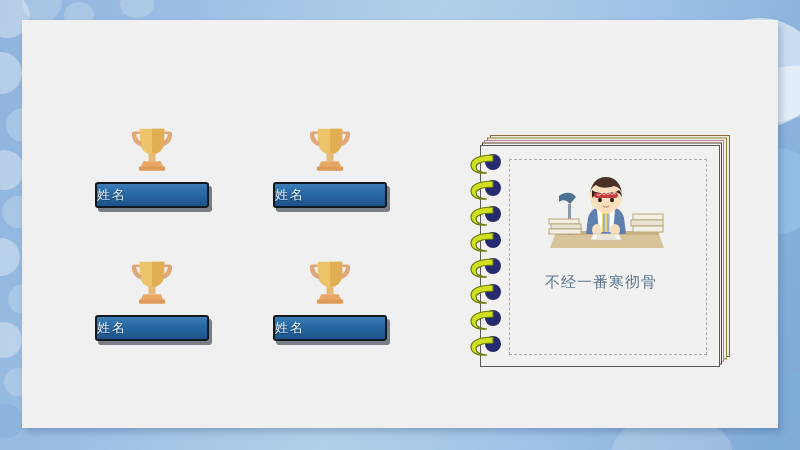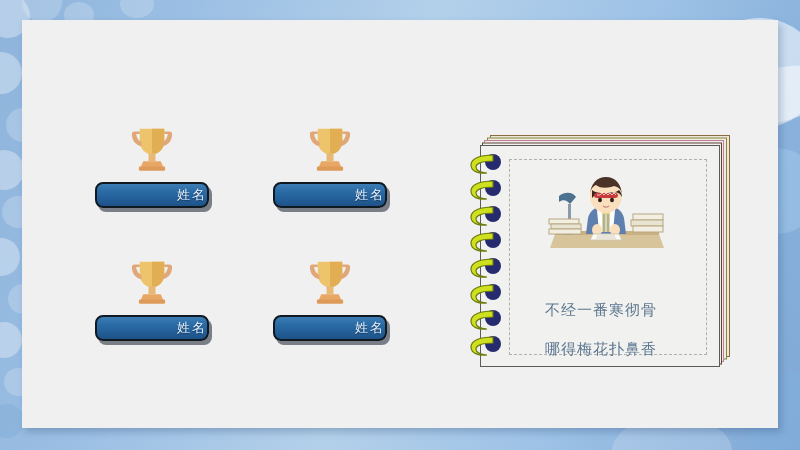--- a/index.html
+++ b/index.html
@@ -77,25 +77,25 @@
   .award.c1 { left: 178px; }
   .award.r0 { top: 0px; }
   .award.r1 { top: 133px; }
 
   .trophy { width: 56px; height: 56px; display: block; margin: 0 auto 6px; }
 
   .plate-wrap { position: relative; width: 114px; margin: 0 auto; }
   .plate {
     position: relative;
     height: 26px;
-    border-radius: 8px;
+    border-radius: 3px;
     border: 2px solid #101820;
     background: linear-gradient(180deg,#3d7db5 0%, #2a6ba6 35%, #235e98 70%, #1d5288 100%);
     box-shadow: 3px 4px 0 rgba(25,35,50,0.55);
-    display: flex; align-items: center; justify-content: flex-end;
+    display: flex; align-items: center; justify-content: flex-start;
   }
   .plate-label {
     color: #eaf4ff;
     font-size: 13px;
     letter-spacing: 2px;
     text-shadow: 0 1px 1px rgba(0,0,0,0.45);
   }
 
   
   #notebook {
@@ -130,21 +130,20 @@
 
   #illus { position: absolute; left: 60px; top: 28px; width: 130px; height: 82px; }
 
   .quote {
     position: absolute;
     left: 0; width: 240px;
     text-align: center;
     color: #5c7790;
     font-size: 15px;
     letter-spacing: 1px;
-    margin-top: 28px;
   }
   #quote0 { top: 127px; }
   #quote1 { top: 166px; }
 </style>
 </head>
 <body>
 
 <div id="slide">
 
   <div class="bub" style="left:-14px;top:-6px;width:44px;height:44px;"></div>
@@ -284,21 +283,20 @@
           <path d="M56 21h3l2-2 2 2 2-2 2 2 2-2 2 2 2-2 2 2" fill="none" stroke="#f0c0c0" stroke-width="1"></path>
           <ellipse cx="59" cy="26" rx="2" ry="2.2" fill="#2c2018"></ellipse>
           <ellipse cx="71" cy="26" rx="2" ry="2.2" fill="#2c2018"></ellipse>
           <path d="M62 32c2 1.6 4 1.6 6 0" fill="none" stroke="#c98a78" stroke-width="1.3"></path>
 
           <path d="M52 60h26l3 6H49l3-6z" fill="#fbfbf6" stroke="#cfc6ae" stroke-width="1"></path>
           <path d="M56 62h18M55 64h20" stroke="#cfc6ae" stroke-width=".8"></path>
         </svg>
 
         <div class="quote" id="quote0">不经一番寒彻骨</div>
-        <div class="quote" id="quote1">哪得梅花扑鼻香</div>
       </div>
 
       <svg id="spiral" viewBox="0 0 44 212">
         <g>
           <g transform="translate(0,2)">
             <ellipse cx="27" cy="9" rx="8" ry="8" fill="#262a6e"></ellipse>
             <path d="M27 2C13 2 5 6 5 12s7 9 16 8c-7 0-11-3-11-6s5-6 17-6z" fill="#cfe01f" stroke="#6d7a10" stroke-width="1.2"></path>
           </g>
           <g transform="translate(0,28)">
             <ellipse cx="27" cy="9" rx="8" ry="8" fill="#262a6e"></ellipse>

